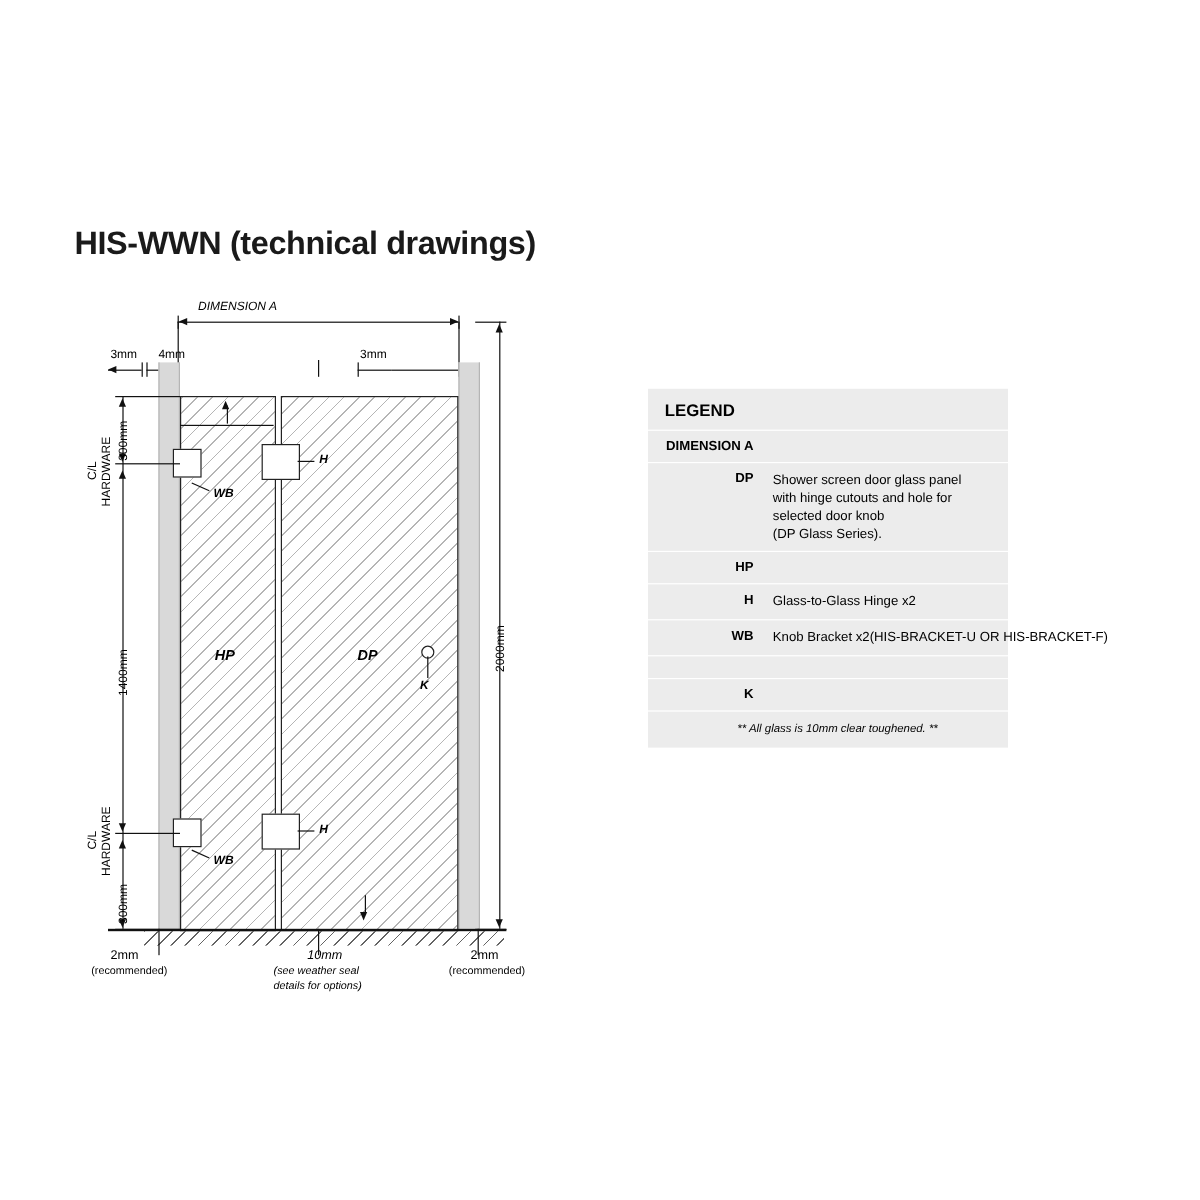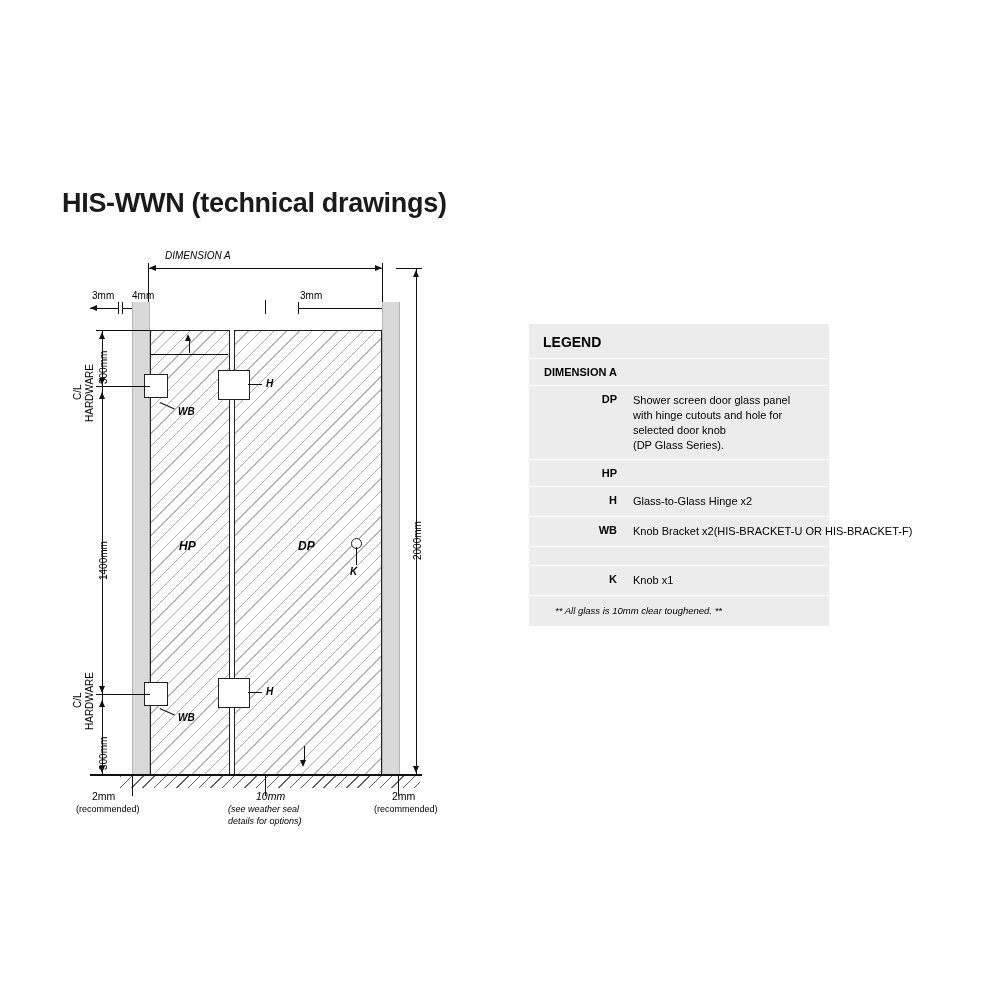--- a/index.html
+++ b/index.html
@@ -100,21 +100,21 @@
     width: 0; height: 0;
   }
   .ar-left  { border-top: 3.5px solid transparent; border-bottom: 3.5px solid transparent; border-right: 7px solid #111; }
   .ar-right { border-top: 3.5px solid transparent; border-bottom: 3.5px solid transparent; border-left: 7px solid #111; }
   .ar-up    { border-left: 3.5px solid transparent; border-right: 3.5px solid transparent; border-bottom: 7px solid #111; }
   .ar-down  { border-left: 3.5px solid transparent; border-right: 3.5px solid transparent; border-top: 7px solid #111; }
 
   
   #legend {
     position: absolute;
-    left: 529px;
+    left: 540px;
     top: 324px;
     width: 300px;
     background: #ececec;
     font-size: 11px;
   }
   #legend .lg-title {
     padding: 10px 14px 8px 14px;
     font-size: 14px;
     font-weight: bold;
     border-bottom: 1px solid #ffffff;
@@ -140,20 +140,21 @@
     font-size: 11px;
     box-sizing: border-box;
     white-space: pre-line;
   }
   .lg-row.wide .lg-val { white-space: nowrap; }
   .lg-spacer { height: 18px; border-bottom: 1px solid #ffffff; }
   .lg-foot {
     padding: 9px 10px 10px 26px;
     font-size: 9.5px;
     font-style: italic;
+    text-align: center;
   }
 </style>
 </head>
 <body>
 
 <div class="title">HIS-WWN (technical drawings)</div>
 
 <div id="drawing">
 
   <div class="lbl it" style="left:105px; top:0px;">DIMENSION A</div>
@@ -289,17 +290,16 @@
 
   <div class="lg-row wide">
     <div class="lg-key">WB</div>
     <div class="lg-val">Knob Bracket x2(HIS-BRACKET-U OR HIS-BRACKET-F)</div>
   </div>
 
   <div class="lg-spacer"></div>
 
   <div class="lg-row">
     <div class="lg-key">K</div>
-    <div class="lg-val">Knob x1</div>
   </div>
 
   <div class="lg-foot">** All glass is 10mm clear toughened. **</div>
 </div>
 
 </body></html>

